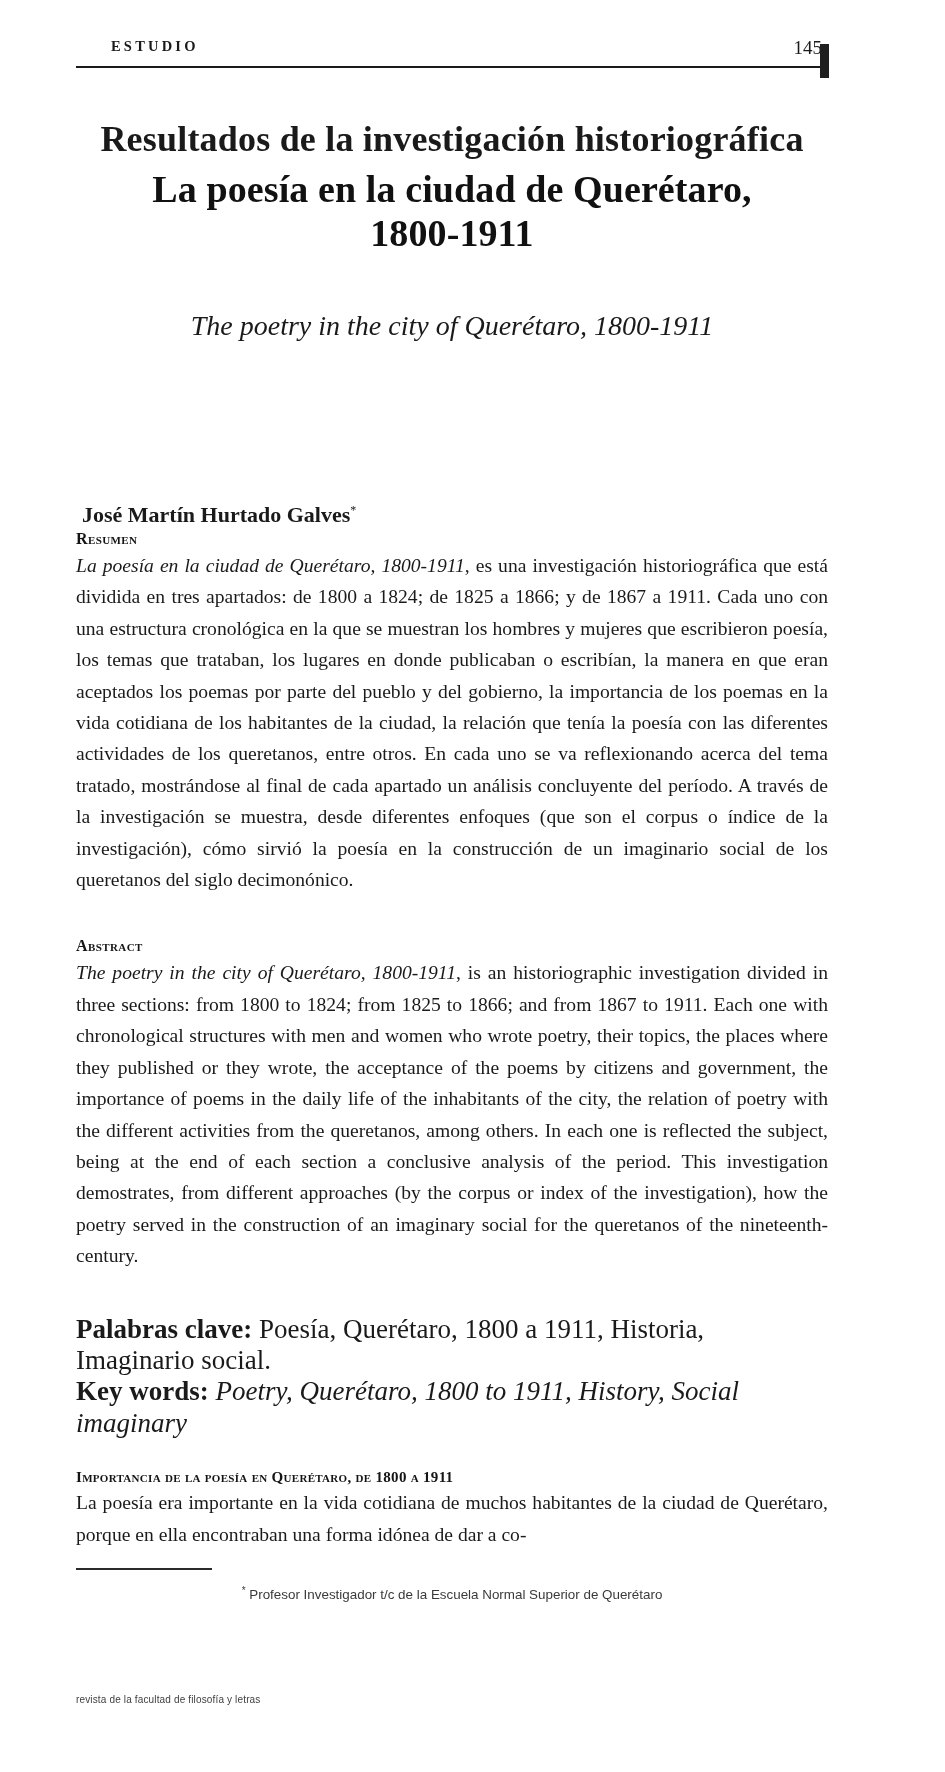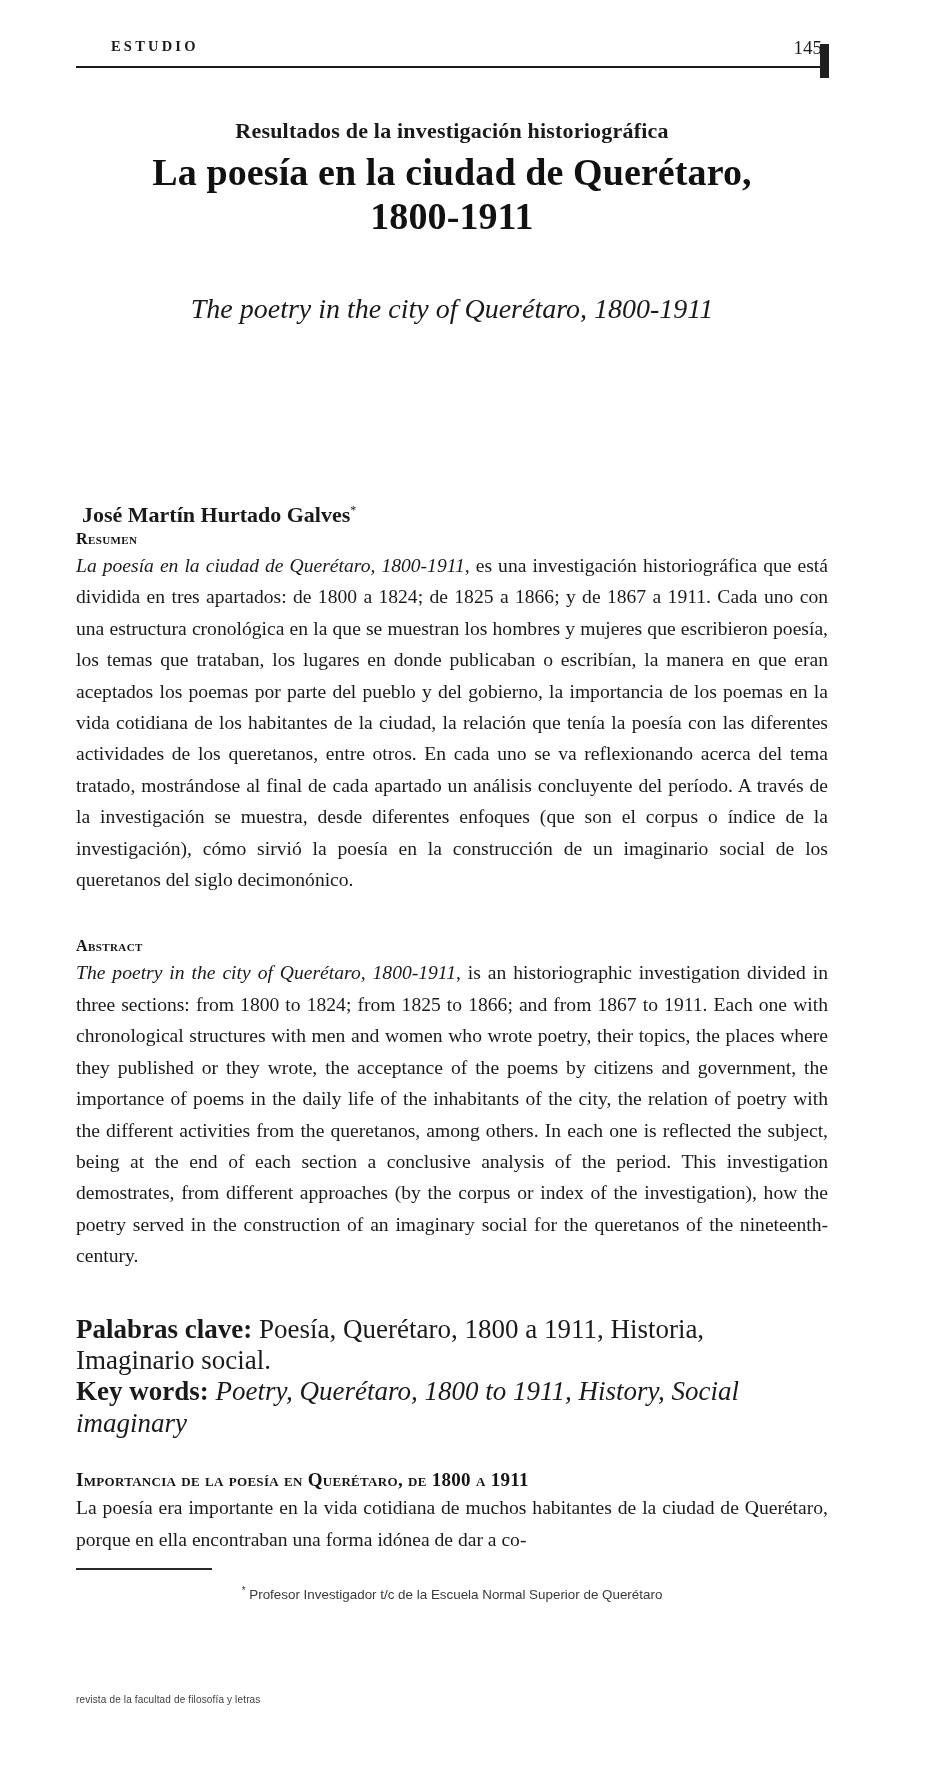--- a/index.html
+++ b/index.html
@@ -72,21 +72,21 @@
   .titleblock {
     position: absolute;
     left: 76px;
     top: 118px;
     width: 752px;
     text-align: center;
   }
   .title-kicker {
     font-family: "Liberation Serif", serif;
     font-weight: bold;
-    font-size: 22px;
+    font-size: 36px;
     line-height: 1.22;
     letter-spacing: 0.2px;
     color: #1a1a1a;
     margin: 0;
   }
   .title-main {
     font-family: "Liberation Serif", serif;
     font-weight: bold;
     font-size: 38px;
     line-height: 1.15;
@@ -171,21 +171,21 @@
     font-weight: bold;
   }
   .kw-italic {
     font-style: italic;
   }
 
   
   .art-head {
     font-family: "Liberation Serif", serif;
     font-weight: bold;
-    font-size: 19px;
+    font-size: 15px;
     font-variant: small-caps;
     letter-spacing: 0.3px;
     color: #141414;
     margin: 0 0 1px 0;
   }
 
   
   .fn-rule {
     position: absolute;
     left: 76px;

